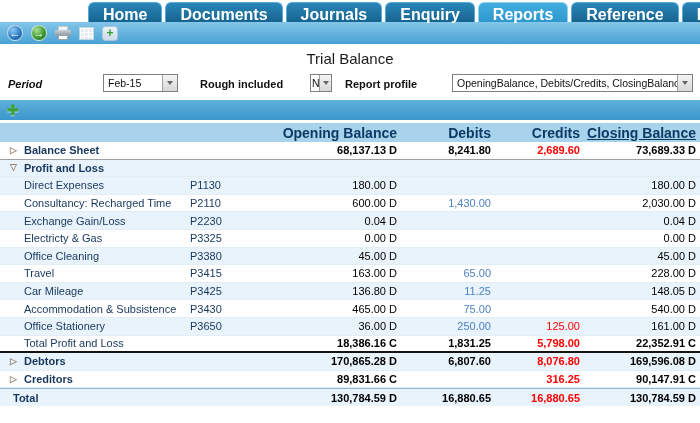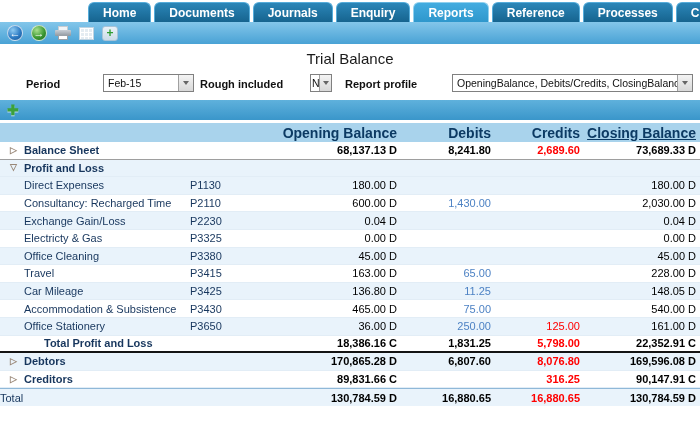--- a/index.html
+++ b/index.html
@@ -5,21 +5,21 @@
   * { box-sizing: border-box; margin: 0; padding: 0; }
   html,body { width:700px; height:423px; background:#fff; overflow:hidden;
     font-family:"Liberation Sans", sans-serif; font-size:11px; color:#17365D; }
 
   
   .tabbar { position:relative; height:22px; background:#fff; }
   .tabs { position:absolute; left:88px; bottom:0; display:flex; gap:3px; align-items:flex-end; }
   .tab { height:20px; padding:3px 14px 0; border-radius:6px 6px 0 0;
     background:linear-gradient(180deg,#2B86B8 0%,#16648F 100%);
     border:1px solid #55ACDA; border-bottom:none;
-    color:#fff; font-weight:bold; font-size:12px; text-align:center; cursor:pointer; }
+    color:#fff; font-weight:bold; font-size:16px; text-align:center; cursor:pointer; }
   .tab.active { background:linear-gradient(180deg,#43ACE0 0%,#2E97CC 100%); border-color:#8FD0EE; }
 
   
   .toolbar { height:22px; background:linear-gradient(180deg,#83C6EA 0%,#49A2D5 100%);
     display:flex; align-items:center; padding-left:7px; gap:8px; }
   .icon-circle { width:16px; height:16px; border-radius:50%; display:flex; align-items:center;
     justify-content:center; color:#fff; font-weight:bold; font-size:11px; line-height:1;
     border:1px solid rgba(255,255,255,.7); cursor:pointer; }
   .icon-back  { background:radial-gradient(circle at 35% 30%, #8ECBF2 0%, #2F7CC4 55%, #114F8F 100%); }
   .icon-fwd   { background:radial-gradient(circle at 35% 30%, #A9E08E 0%, #3E9A34 55%, #15641B 100%); }
@@ -34,31 +34,31 @@
   .icon-addbox { width:16px; height:15px; border-radius:3px; background:linear-gradient(#EAF2F7,#CBDCE8);
     border:1px solid #A8C4D8; display:flex; align-items:center; justify-content:center; cursor:pointer;
     color:#2F9D32; font-weight:bold; font-size:12px; line-height:1; }
 
   
   .page-title { text-align:center; font-size:15px; color:#1A1A1A; padding-top:6px; height:26px; }
 
   
   .filters { position:relative; height:28px; }
   .flabel { position:absolute; top:8px; font-weight:bold; color:#111; }
-  .lbl-period  { left:26px; }
+  .lbl-period  { left:8px;font-style:italic; }
   .lbl-rough   { left:200px; }
   .lbl-profile { left:345px; }
   .select { position:absolute; top:4px; height:18px; border:1px solid #808080; background:#fff;
     display:flex; align-items:center; cursor:pointer; }
   .select .value { flex:1; padding:0 4px; white-space:nowrap; overflow:hidden; color:#111; font-size:10.5px; }
   .select .btn { width:15px; height:100%; border-left:1px solid #A0A0A0;
     background:linear-gradient(#F4F4F4,#D8D8D8); display:flex; align-items:center; justify-content:center; }
   .select .btn::after { content:""; width:0; height:0; border-left:3px solid transparent;
     border-right:3px solid transparent; border-top:4px solid #666; }
-  .sel-period  { left:103px; width:91px; }
+  .sel-period  { left:103px; width:75px; }
   .sel-rough   { left:310px; width:22px; }
   .sel-rough .btn { width:12px; }
   .sel-rough .value { padding:0 1px; }
   .sel-profile { left:452px; width:241px; }
 
   
   .addbar { height:20px; background:linear-gradient(180deg,#5FB1DC 0%,#3A96CA 100%);
     display:flex; align-items:center; padding-left:7px; margin-top:2px; }
   .addplus { color:#3BA13B; font-size:14px; font-weight:bold; line-height:1; cursor:pointer;
     text-shadow:0 1px 0 rgba(255,255,255,.6); }
@@ -72,22 +72,22 @@
   .row { height:17.6px; border-bottom:1px solid #E2EDF6; background:#fff; }
   .row.stripe { background:#E9F3FB; }
   .row.rule-after  { border-bottom:1px solid #9E9E9E; }
   .row.sep-after   { border-bottom:2px solid #141414; }
   .row.rule-before { border-top:1px solid #8FB8D8; border-bottom:none; }
   .cell { font-size:11px; white-space:nowrap; }
   .c-name { display:flex; align-items:center; color:#17365D; }
   .tri { width:11px; margin-right:5px; color:#9A8878; font-size:9px; line-height:1; flex:0 0 11px; text-align:center; cursor:pointer; }
   .row.kind-group .c-name   { padding-left:8px; font-weight:bold; }
   .row.kind-account .c-name { padding-left:24px; }
-  .row.kind-total .c-name   { padding-left:24px; font-weight:bold;margin-left:20px; }
-  .row.kind-grand .c-name   { font-weight:normal; }
+  .row.kind-total .c-name   { padding-left:24px; font-weight:normal; }
+  .row.kind-grand .c-name   { padding-left:13px; font-weight:bold; }
   .c-code { color:#17365D; }
   .c-num { text-align:right; color:#000; }
   .c-closing { padding-right:4px;padding-left:32px; }
   .row.kind-group .c-num, .row.kind-total .c-num, .row.kind-grand .c-num { font-weight:bold; }
   .c-debits.linkblue { color:#4D82C4; cursor:pointer; }
   .c-credits { color:#FF0000; }
 </style>
 </head>
 <body>
 

